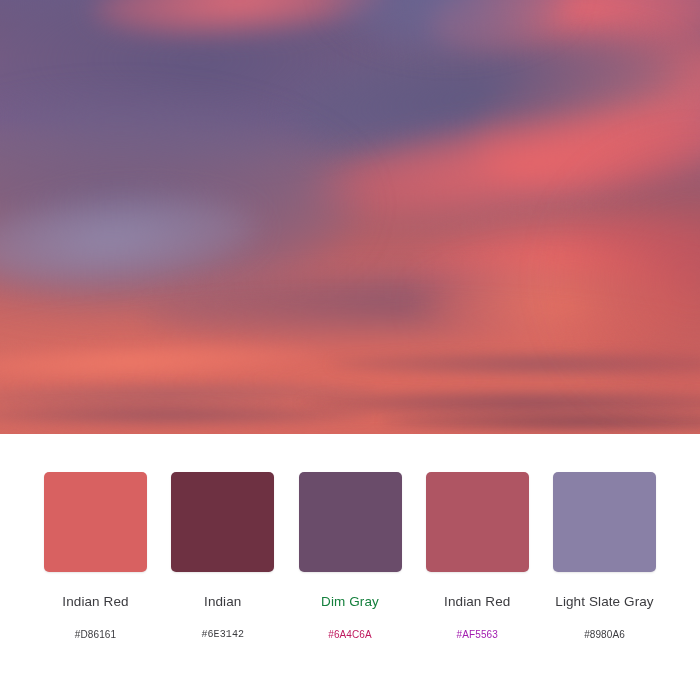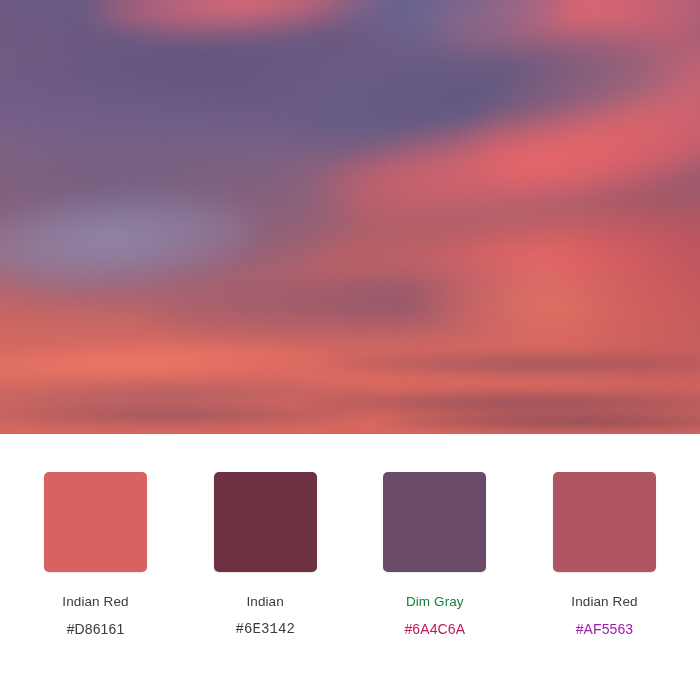--- a/index.html
+++ b/index.html
@@ -93,22 +93,22 @@
   .swatch-name {
     margin-top: 21px;
     font-size: 13.5px;
     line-height: 18px;
     color: #3b3b3f;
     text-align: center;
     letter-spacing: 0.1px;
     max-width: 103px;
   }
   .swatch-hex {
-    margin-top: 9px;
-    font-size: 14px;
+    margin-top: 15px;
+    font-size: 10px;
     line-height: 18px;
     color: #3b3b3f;
     text-align: right;
     letter-spacing: 0.1px;
   }
 </style>
 </head>
 <body>
 
 <div id="palette-card" style="background: rgb(255, 255, 255);">
@@ -212,15 +212,20 @@
       <div class="swatch-name" style="color: #15803d;">Dim Gray</div>
       <div class="swatch-hex" style="color: #be185d;">#6A4C6A</div>
     </div>
 
     <div class="swatch-cell">
       <div class="swatch-chip" style="background-color: rgb(175, 85, 99);"></div>
       <div class="swatch-name" style="color: rgb(59, 59, 63);">Indian Red</div>
       <div class="swatch-hex" style="color: #a21caf;">#AF5563</div>
     </div>
 
+    <div class="swatch-cell">
+      <div class="swatch-chip" style="background-color: rgb(137, 128, 166);"></div>
+      <div class="swatch-name" style="color: rgb(59, 59, 63);">Light Slate Gray</div>
+      <div class="swatch-hex" style="color: rgb(59, 59, 63);">#8980A6</div>
+    </div>
 
   </div>
 </div>
 
 </body></html>

